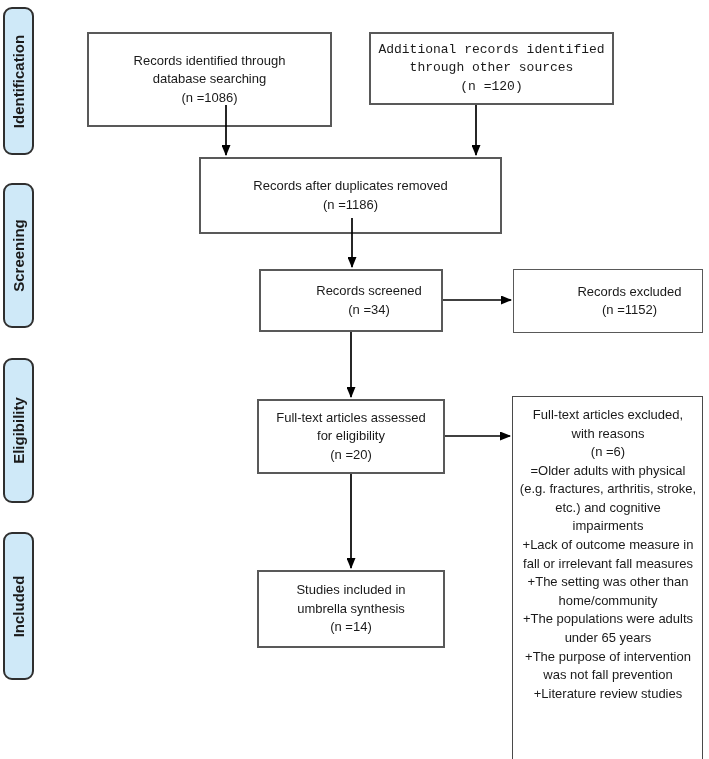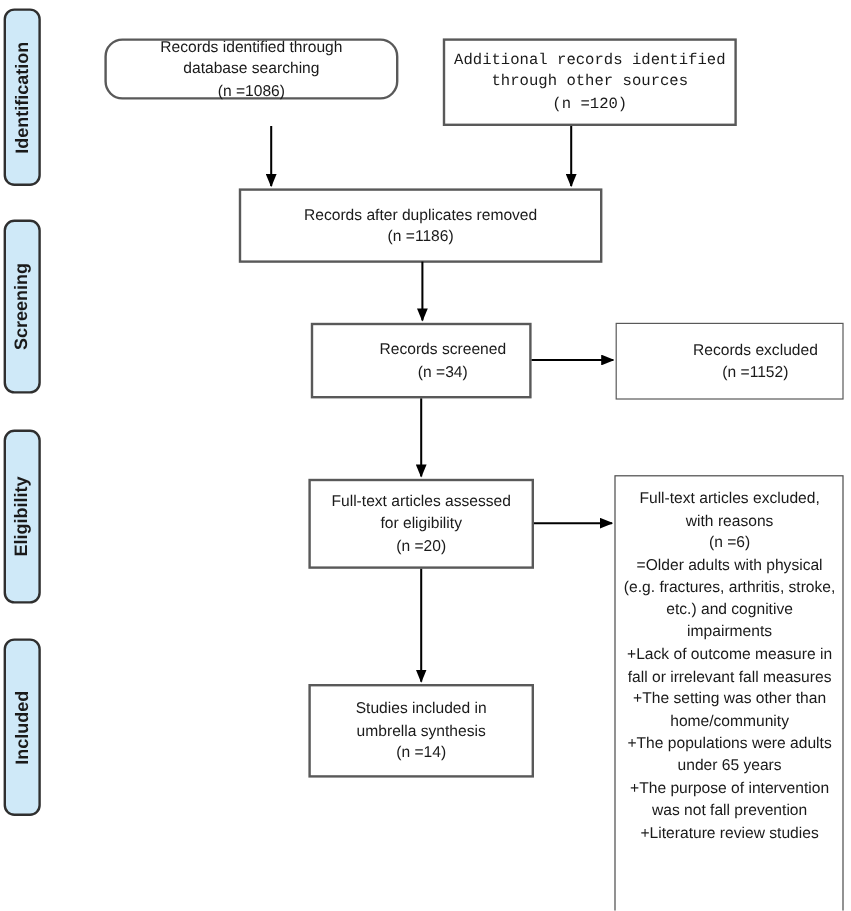--- a/index.html
+++ b/index.html
@@ -44,33 +44,33 @@
   <div class="phase" style="top:183px;height:145px;">
     <span class="vlabel">Screening</span>
   </div>
   <div class="phase" style="top:358px;height:145px;">
     <span class="vlabel">Eligibility</span>
   </div>
   <div class="phase" style="top:532px;height:148px;">
     <span class="vlabel">Included</span>
   </div>
 
-  <div class="fbox" style="left:87px;top:32px;width:245px;height:51px;border-radius:15px;">
+  <div class="fbox" style="left:87px;top:32px;width:245px;height:95px;">
     <div class="t">Records identified through
 database searching
 (n =1086)</div>
   </div>
 
   <div class="fbox" style="left:369px;top:32px;width:245px;height:73px;font-family:Liberation Mono, monospace;">
     <div class="t">Additional records identified
 through other sources
 (n =120)</div>
   </div>
 
-  <div class="fbox" style="left:199px;top:157px;width:303px;height:62px;">
+  <div class="fbox" style="left:199px;top:157px;width:303px;height:77px;">
     <div class="t">Records after duplicates removed
 (n =1186)</div>
   </div>
 
   <div class="fbox" style="left:259px;top:269px;width:184px;height:63px;padding-left:36px;">
     <div class="t">Records screened
 (n =34)</div>
   </div>
 
   <div class="fbox" style="left:513px;top:269px;width:190px;height:64px;border-width:1.5px;padding-left:43px;">

